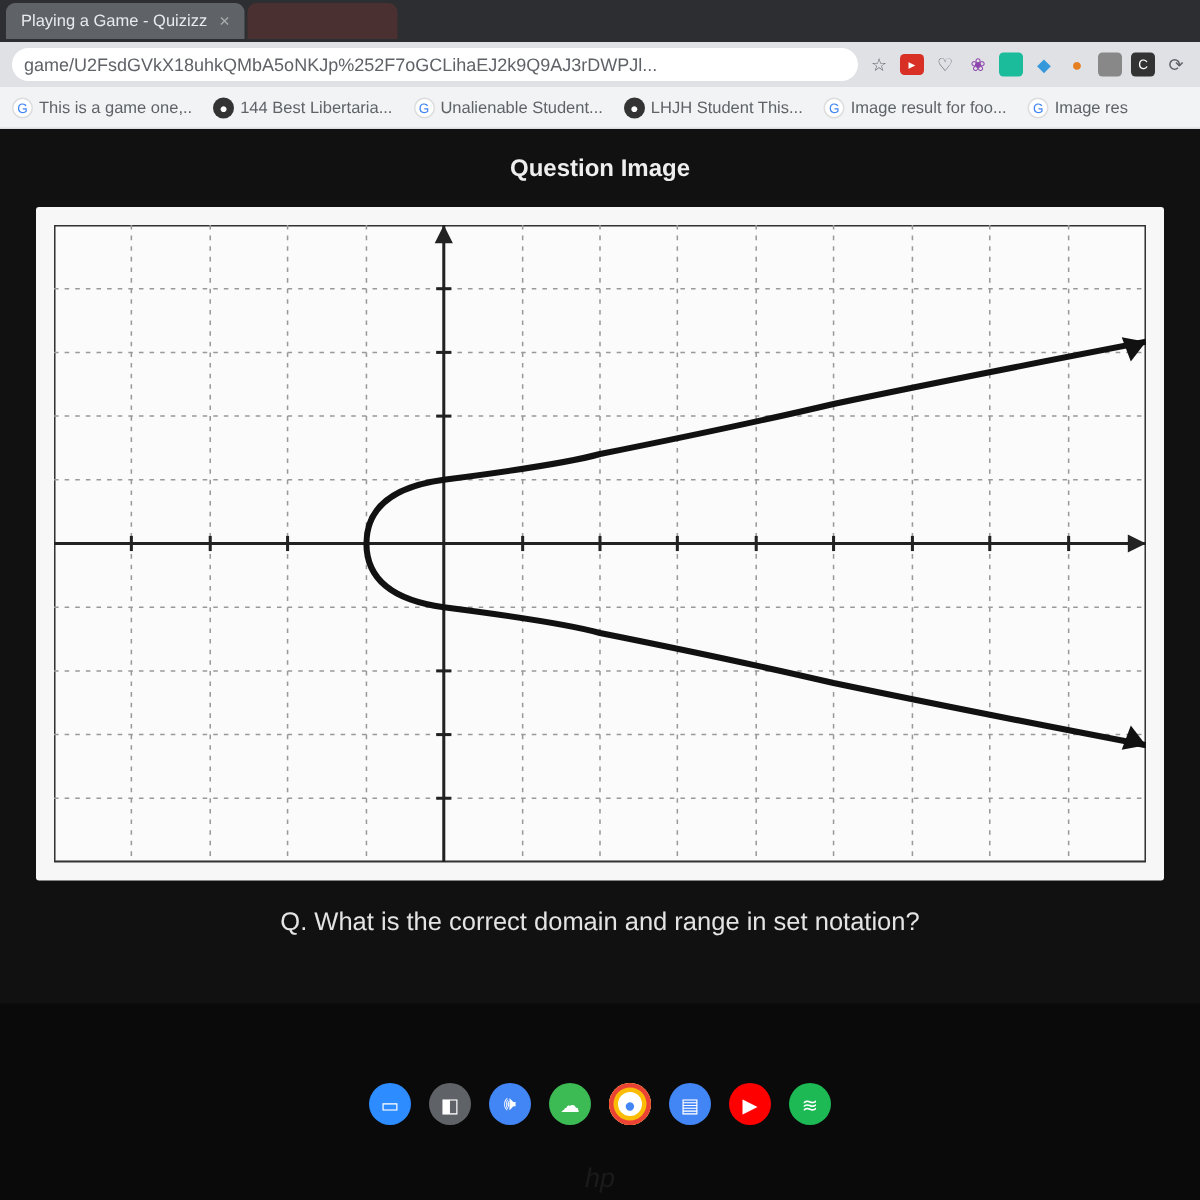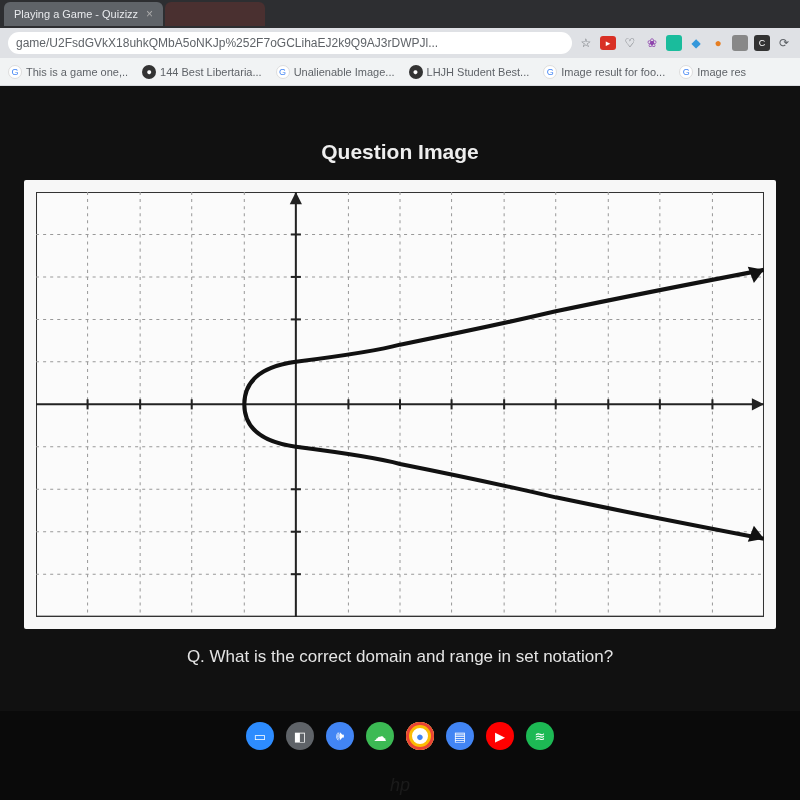--- a/index.html
+++ b/index.html
@@ -85,24 +85,23 @@
     background: #333;
     color: #fff;
   }
   .content {
     background: #111;
     padding: 18px 20px 20px 20px;
   }
   .title {
     color: #eee;
     text-align: center;
-    font-size: 21px;
+    font-size: 16px;
     font-weight: bold;
     margin-bottom: 16px;
-    margin-top: 36px;
   }
   .graph-card {
     background: #f7f7f7;
     padding: 12px;
     border-radius: 2px;
     margin: 0 4px;
   }
   .question {
     color: #e4e4e4;
     text-align: center;
@@ -172,25 +171,25 @@
   <div class="bookmark">
     <span class="bm-icon" style="background:#fff;color:#4285f4;border:1px solid #ddd">G</span>
     <span>This is a game one,..</span>
   </div>
   <div class="bookmark">
     <span class="bm-icon">●</span>
     <span>144 Best Libertaria...</span>
   </div>
   <div class="bookmark">
     <span class="bm-icon" style="background:#fff;color:#4285f4;border:1px solid #ddd">G</span>
-    <span>Unalienable Image...</span>
+    <span>Unalienable Student...</span>
   </div>
   <div class="bookmark">
     <span class="bm-icon">●</span>
-    <span>LHJH Student Best...</span>
+    <span>LHJH Student This...</span>
   </div>
   <div class="bookmark">
     <span class="bm-icon" style="background:#fff;color:#4285f4;border:1px solid #ddd">G</span>
     <span>Image result for foo...</span>
   </div>
   <div class="bookmark">
     <span class="bm-icon" style="background:#fff;color:#4285f4;border:1px solid #ddd">G</span>
     <span>Image res</span>
   </div>
 </div>

